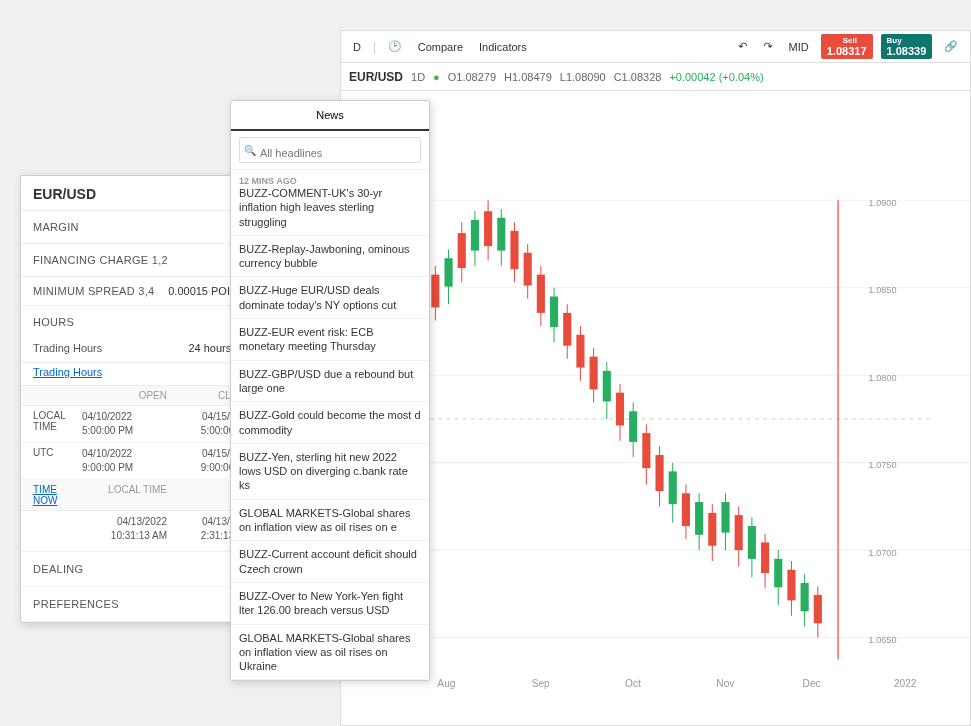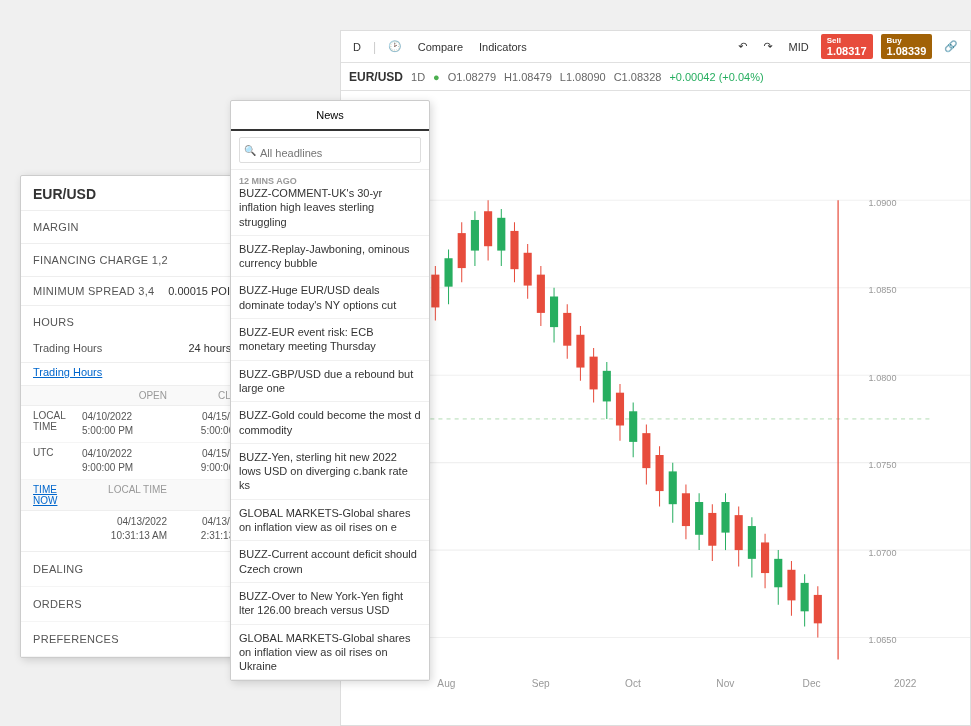--- a/index.html
+++ b/index.html
@@ -56,21 +56,21 @@
 
     .price-sell {
       background: #e74c3c;
       color: white;
       padding: 2px 6px;
       border-radius: 2px;
       font-size: 11px;
       font-weight: bold;
     }
     .price-buy {
-      background: #a16207;
+      background: #0f766e;
       color: white;
       padding: 2px 6px;
       border-radius: 2px;
       font-size: 11px;
       font-weight: bold;
     }
 
     .chart-canvas {
       position: relative;
       height: calc(100% - 60px);
@@ -325,21 +325,21 @@
     <span class="chart-toolbar-btn">D</span>
     <span style="color:#ccc;">|</span>
     <span class="chart-toolbar-btn">🕑</span>
     <span class="chart-toolbar-btn">Compare</span>
     <span class="chart-toolbar-btn">Indicators</span>
     <span style="flex:1;"></span>
     <span class="chart-toolbar-btn">↶</span>
     <span class="chart-toolbar-btn">↷</span>
     <span class="chart-toolbar-btn">MID</span>
     <span class="price-sell">
-      <div style="font-size:8px;">Sell</div>
+      <div style="font-size:8px;margin-left:16px;">Sell</div>
       <div>1.08317</div>
     </span>
     <span class="price-buy">
       <div style="font-size:8px;">Buy</div>
       <div>1.08339</div>
     </span>
     <span class="chart-toolbar-btn">🔗</span>
   </div>
 
   <div class="chart-symbol-bar">
@@ -609,21 +609,17 @@
       <span class="time-now-value" style="line-height:1.4;">04/13/2022<br>2:31:13 PM</span>
     </div>
   </div>
 
   <div class="bottom-sections">
     <div class="bottom-row">
       <span class="instrument-label">DEALING</span>
       <span class="expand-icon">+</span>
     </div>
     <div class="bottom-row">
-      <span class="instrument-label">ORDERS</span>
-      <span class="expand-icon">+</span>
-    </div>
-    <div class="bottom-row">
       <span class="instrument-label">PREFERENCES</span>
       <span class="expand-icon">+</span>
     </div>
   </div>
 </div>
 
 </body></html>

